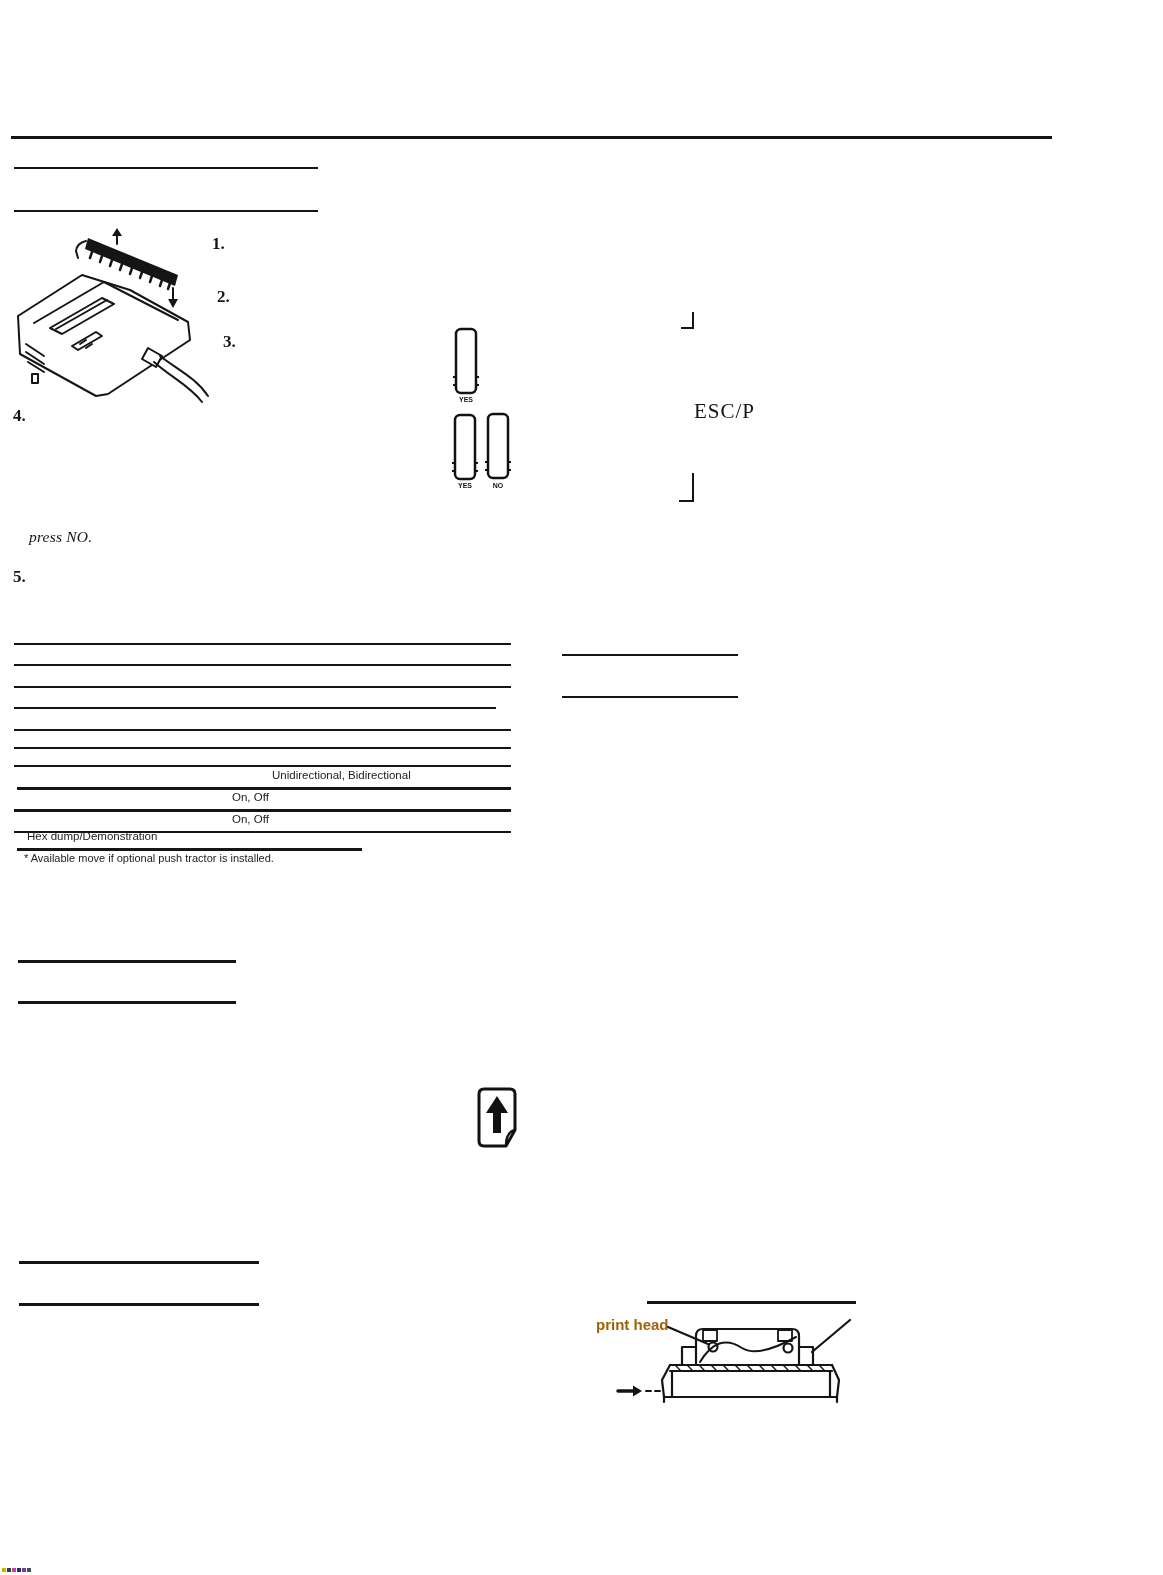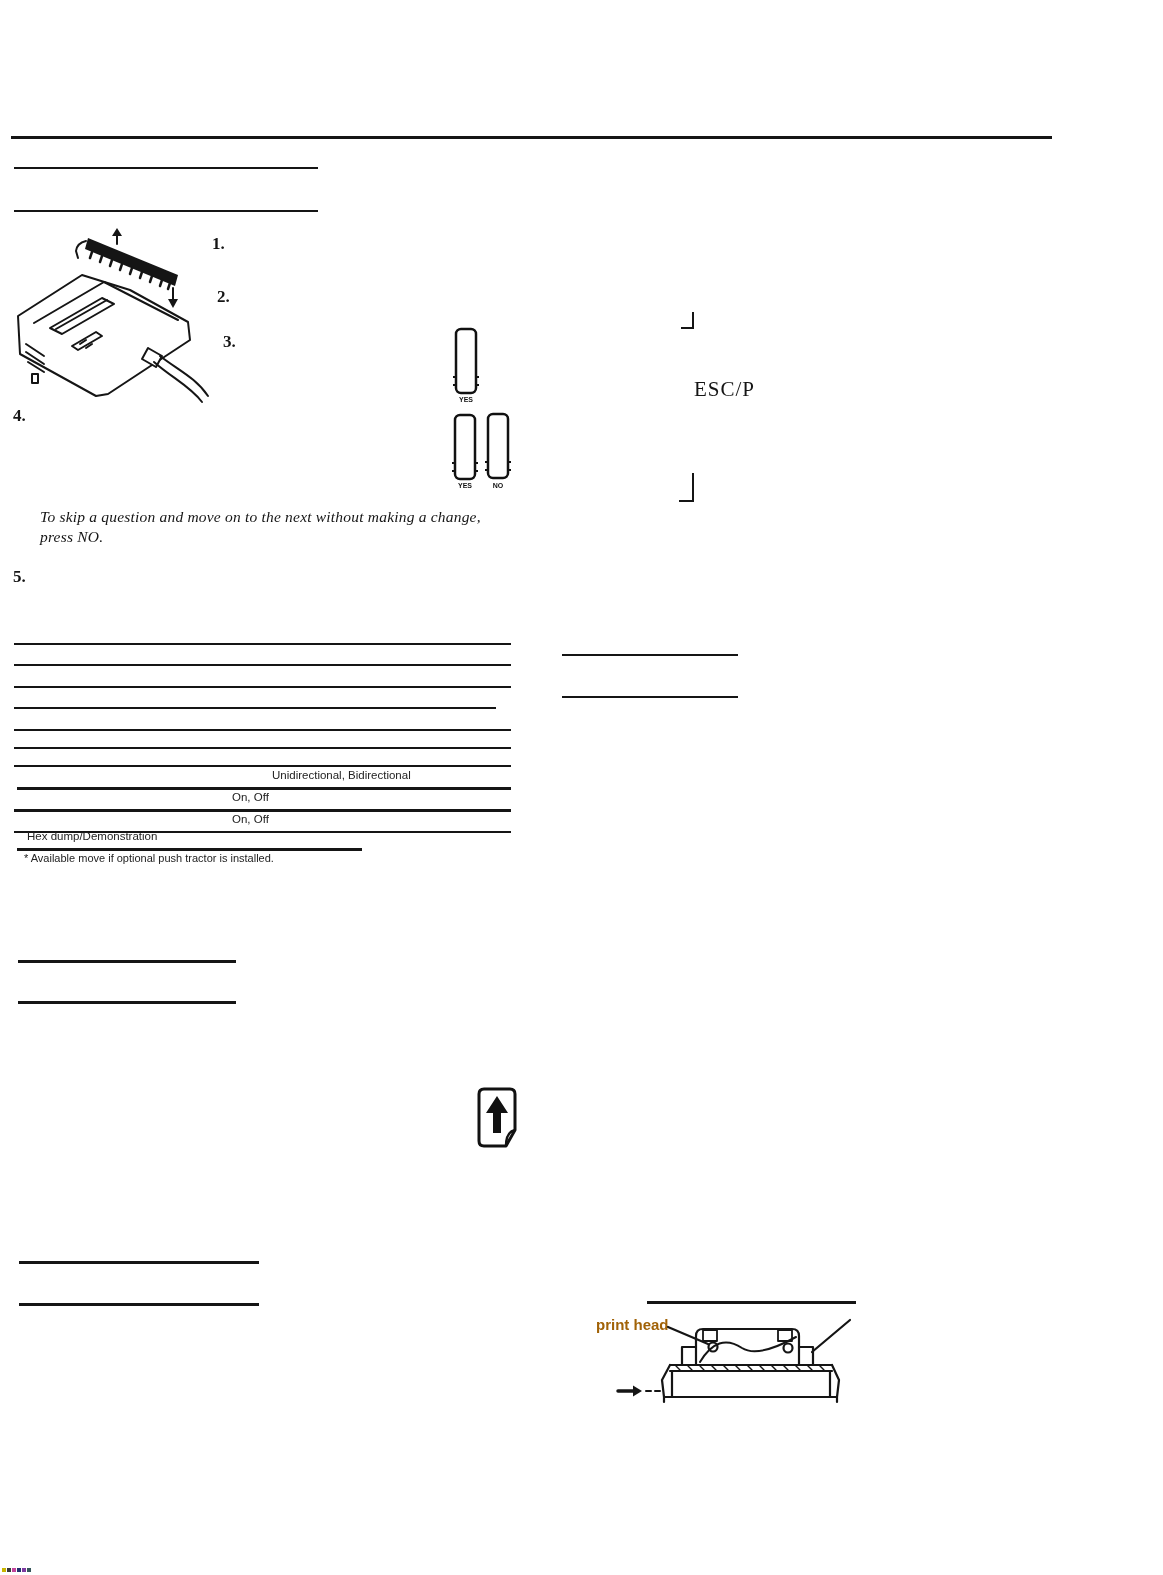--- a/index.html
+++ b/index.html
@@ -115,25 +115,24 @@
     <g stroke-width="2">
       <line x1="0" y1="50" x2="4" y2="50"></line>
         <line x1="0" y1="58" x2="4" y2="58"></line>
       <line x1="22" y1="50" x2="26" y2="50"></line>
         <line x1="22" y1="58" x2="26" y2="58"></line>
     </g>
   </svg>
   <div class="btnlabel" style="left:485px;top:482px;width:26px;">NO</div>
 
   <div class="bracket" style="left:681px;top:312px;width:11px;height:15px;"></div>
-  <div class="txt escp" style="left:694px;top:377px;">ESC/P</div>
+  <div class="txt escp" style="left:694px;top:399px;">ESC/P</div>
   <div class="bracket" style="left:679px;top:473px;width:13px;height:27px;"></div>
 
-  <div class="txt note" style="left:40px;top:507px;">To skip a question and move on to the next without making a change,</div>
-  <div class="txt note" style="left:40px;top:527px;">press NO.</div>
+  <div class="txt note" style="left:29px;top:527px;">press NO.</div>
 
   <div class="rule" style="left:14px;top:643px;width:497px;height:2px;"></div>
   <div class="rule" style="left:14px;top:664px;width:497px;height:2px;"></div>
   <div class="rule" style="left:14px;top:686px;width:497px;height:2px;"></div>
   <div class="rule" style="left:14px;top:707px;width:482px;height:2px;"></div>
   <div class="rule" style="left:14px;top:729px;width:497px;height:2px;"></div>
   <div class="rule" style="left:14px;top:747px;width:497px;height:2px;"></div>
   <div class="rule" style="left:14px;top:765px;width:497px;height:2px;"></div>
   <div class="txt cellsans" style="left:232px;top:769px;margin-left:40px;">Unidirectional, Bidirectional</div>
   <div class="rule" style="left:17px;top:787px;width:494px;height:3px;"></div>

